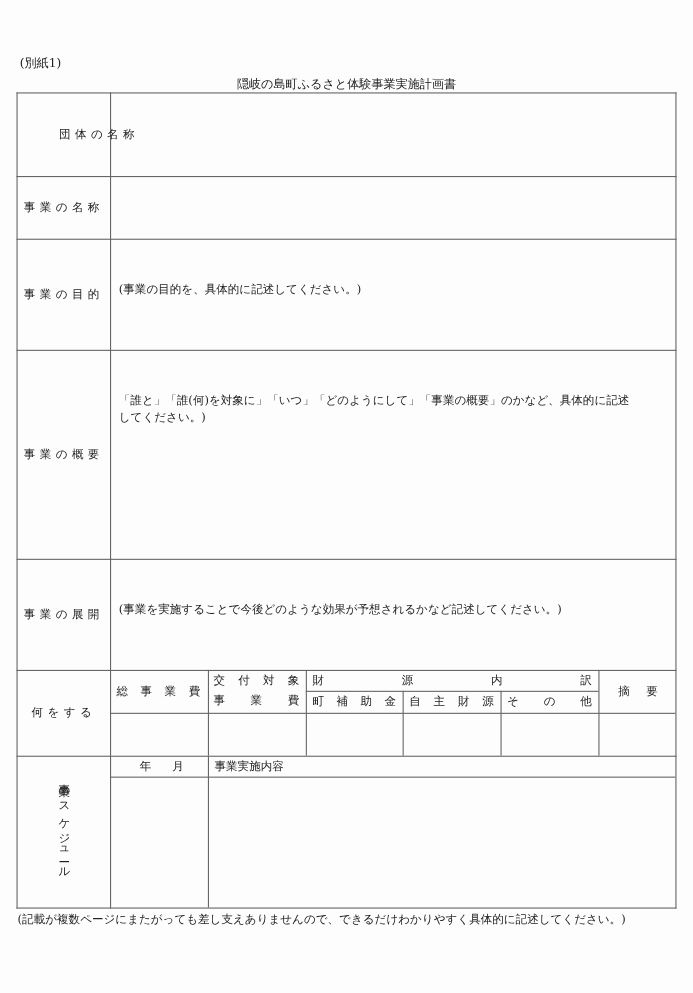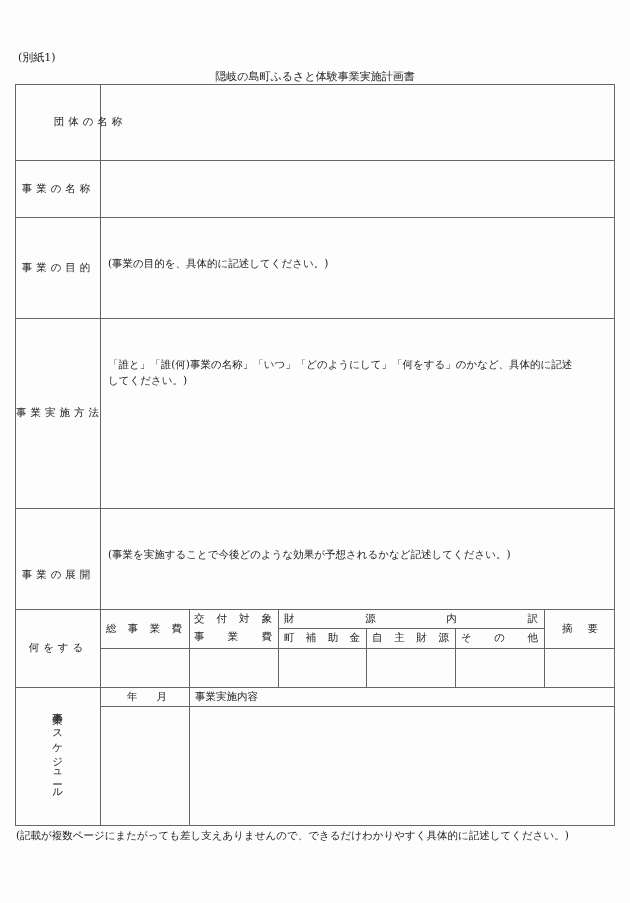--- a/index.html
+++ b/index.html
@@ -51,27 +51,27 @@
 
   <div class="lbl" style="left:16px;width:84px;top:115px;margin-left:32px;">団体の名称</div>
   <div class="cell" style="left:101px;top:85px;width:513px;height:75px;"></div>
 
   <div class="lbl" style="left:16px;width:84px;top:182px;font-family:Liberation Serif, serif;">事業の名称</div>
   <div class="cell" style="left:101px;top:161px;width:513px;height:56px;"></div>
 
   <div class="lbl" style="left:16px;width:84px;top:261px;">事業の目的</div>
   <div class="hint" style="left:108px;top:219px;">(事業の目的を、具体的に記述してください。)</div>
 
-  <div class="lbl" style="left:16px;width:84px;top:406px;">事業実施方法</div>
+  <div class="lbl" style="left:16px;width:84px;top:406px;">事業の概要</div>
   <div class="hint" style="left:108px;top:320px;width:504px;">
-    <div style="white-space:nowrap;">「誰と」「誰(何)事業の名称」「いつ」「どのようにして」「何をする」のかなど、具体的に記述</div>
+    <div style="white-space:nowrap;">「誰と」「誰(何)を対象に」「いつ」「どのようにして」「事業の概要」のかなど、具体的に記述</div>
     <div style="white-space:nowrap;">してください。)</div>
   </div>
 
-  <div class="lbl" style="left:16px;width:84px;top:552px;margin-top:16px;">事業の展開</div>
+  <div class="lbl" style="left:16px;width:84px;top:552px;">事業の展開</div>
   <div class="hint" style="left:108px;top:510px;">(事業を実施することで今後どのような効果が予想されるかなど記述してください。)</div>
 
   <div class="lbl" style="left:16px;width:84px;top:641px;">何をする</div>
   <div class="cell spread" style="left:106px;width:76px;top:622px;">
     <span>総</span>
     <span>事</span>
     <span>業</span>
     <span>費</span>
   </div>
   <div class="cell spread" style="left:194px;width:78px;top:612px;">

